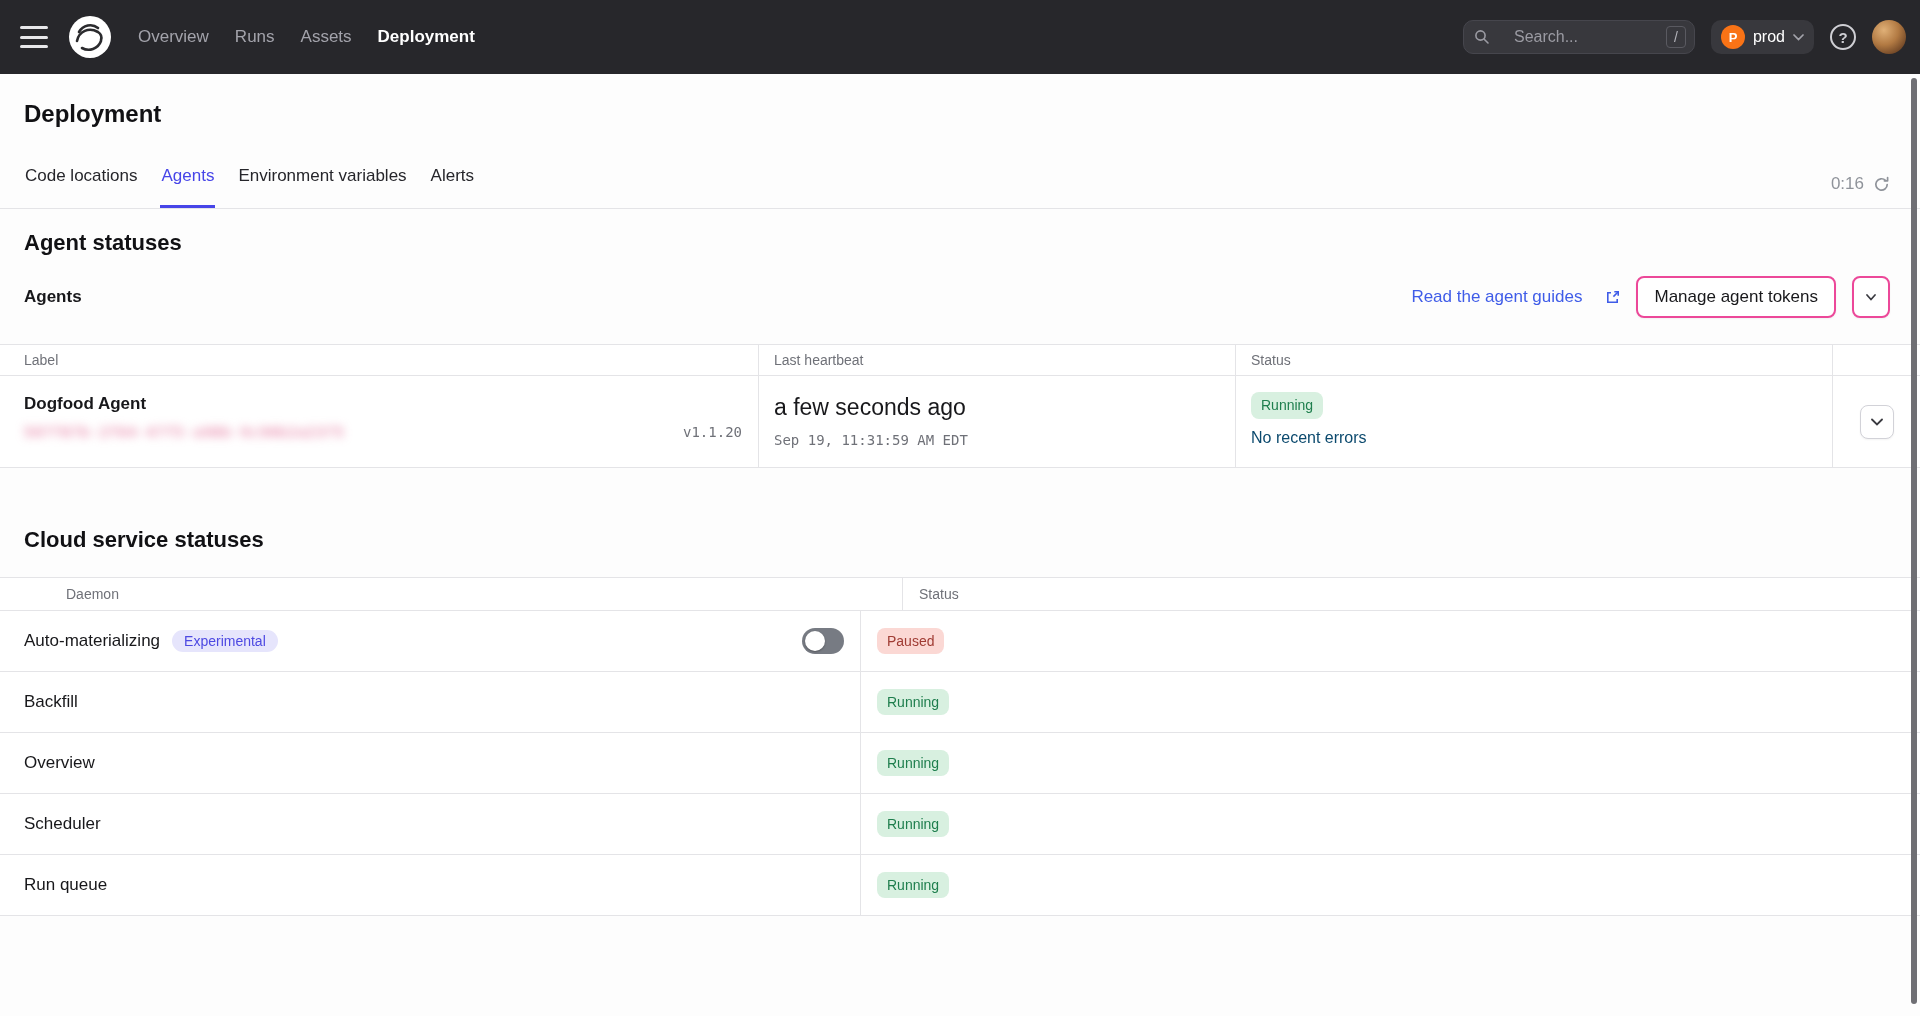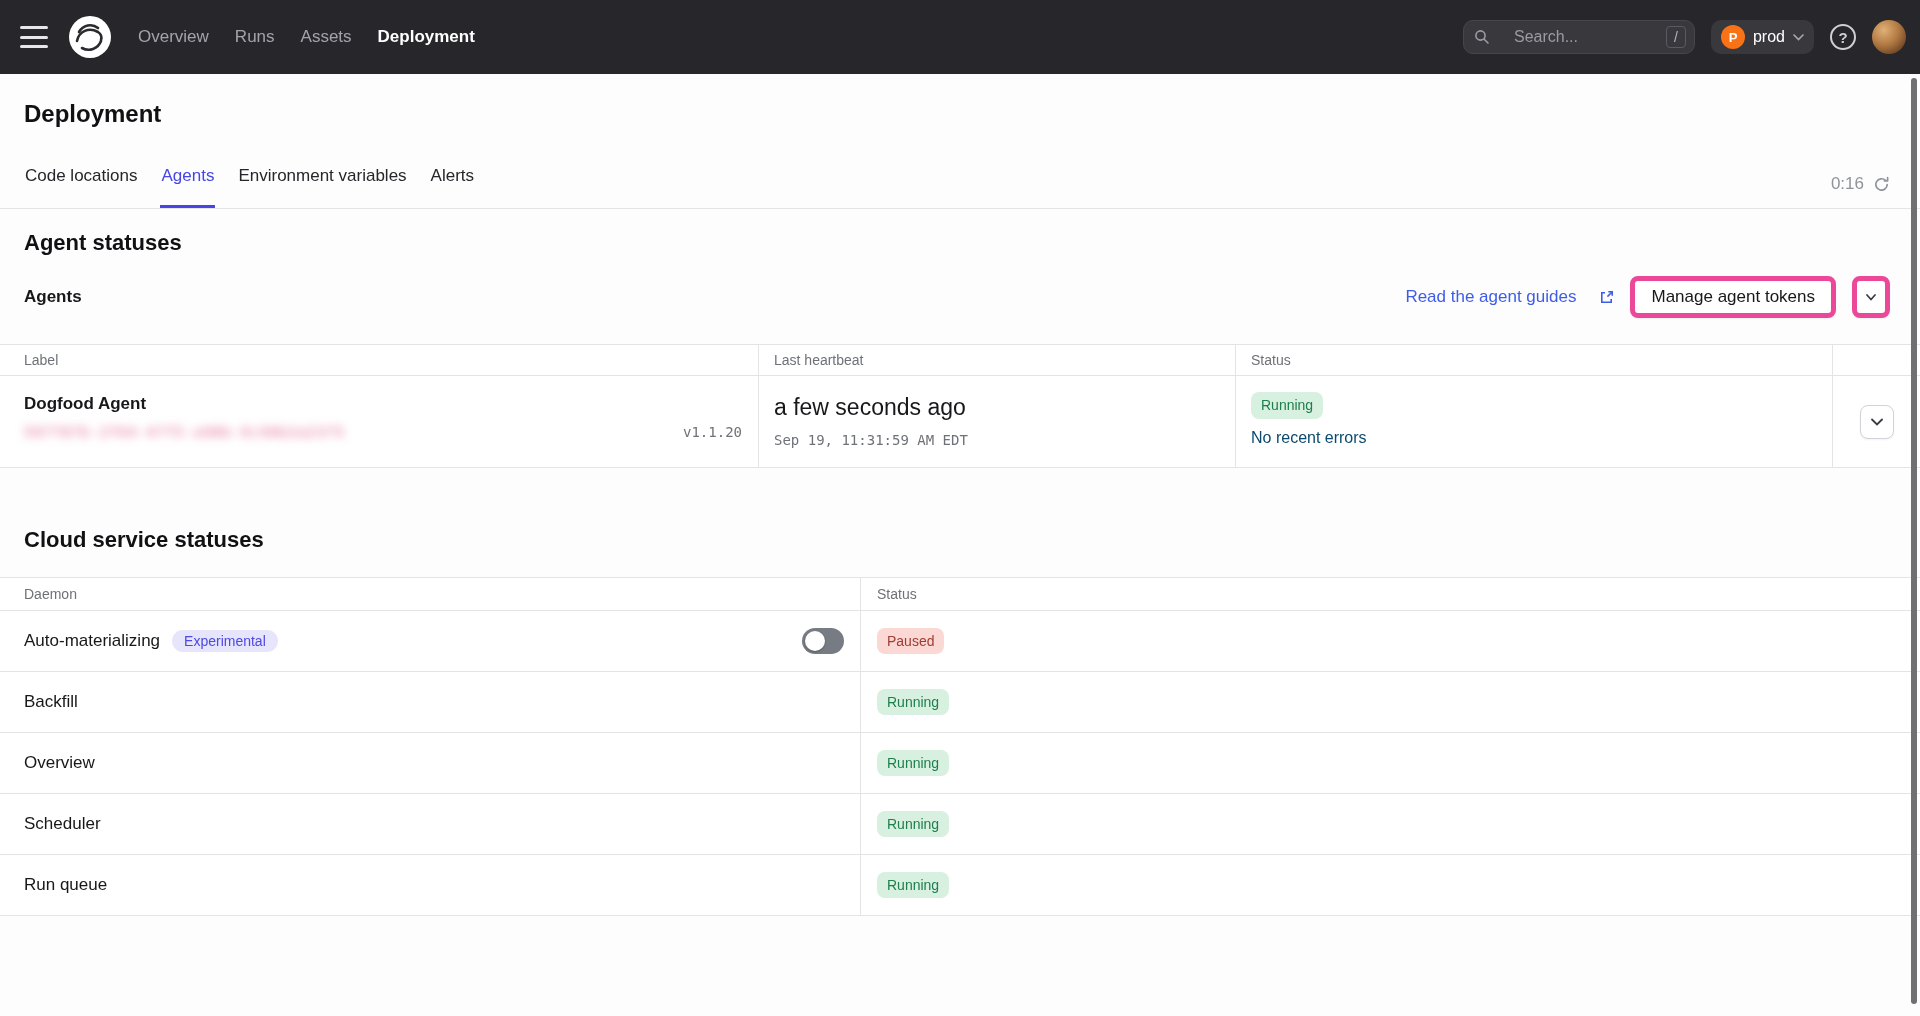--- a/index.html
+++ b/index.html
@@ -81,21 +81,21 @@
   .agents-toolbar {
     margin: 20px 30px 0 24px; display: flex; align-items: center; height: 42px;
   }
   .agents-sub { font-size: 17px; font-weight: 700; color: #18181b; }
   .toolbar-right { margin-left: auto; display: flex; align-items: center; gap: 16px; }
   .guides-link {
     color: var(--link, #3f5ce8); font-size: 17px; text-decoration: none; cursor: pointer;
     display: inline-flex; align-items: center; gap: 23px; background: none; border: none; font-family: inherit;
   }
   .btn {
-    height: 42px; background: #ffffff; border: 5px solid #ec4899; border-radius: 8px;
+    height: 42px; background: #ffffff; border: 2px solid #ec4899; border-radius: 8px;
     font-size: 17px; color: #18181b; padding: 0 16px; cursor: pointer; font-family: inherit;
     box-shadow: 0 1px 2px rgba(0,0,0,0.05);
     display: inline-flex; align-items: center; justify-content: center;
   }
   .btn.caret-only { width: 38px; padding: 0; }
 
   
   .atable { margin-top: 26px; border-top: 1px solid #e4e4e7; border-bottom: 1px solid #e4e4e7; background: #fff; }
   .arow { display: flex; }
   .arow + .arow { border-top: 1px solid #e4e4e7; }
@@ -126,21 +126,21 @@
     cursor: pointer; display: flex; align-items: center; justify-content: center;
     box-shadow: 0 1px 2px rgba(0,0,0,0.05);
   }
 
   
   .cloud-head { margin: 59px 24px 0 24px; }
   .ctable { margin-top: 24px; border-top: 1px solid #e4e4e7; background: #fff; }
   .crow { display: flex; border-bottom: 1px solid #e4e4e7; align-items: center; }
   .cc1 { width: 861px; border-right: 1px solid #e4e4e7; display: flex; align-items: center; align-self: stretch; padding-left: 24px; }
   .cc2 { flex: 1; padding-left: 16px; }
-  .chead { height: 33px; }
+  .chead { height: 33px; padding-left: 42px; }
   .chead .cc1, .chead .cc2 { font-size: 14px; color: #6f7178; }
   .cdata { height: 61px; }
   .daemon-name { font-size: 17px; color: #18181b; }
   .tag {
     display: inline-block; margin-left: 12px; font-size: 14px; padding: 3px 12px; border-radius: 14px;
     background: var(--experimental-bg, #e6e5fc); color: var(--experimental-text, #4d49e2);
   }
   .toggle {
     margin-left: auto; margin-right: 16px;
     width: 42px; height: 26px; border-radius: 13px; background: #777b83; border: none; cursor: pointer;

